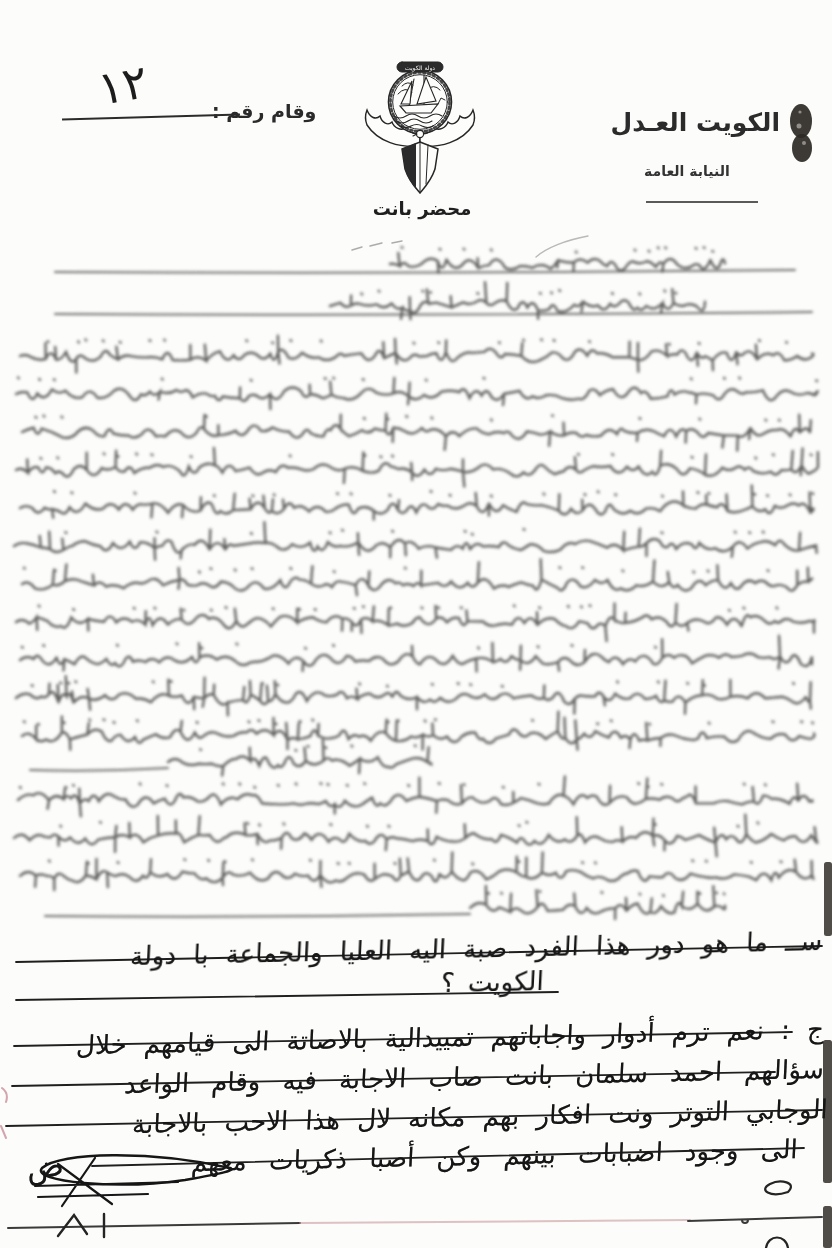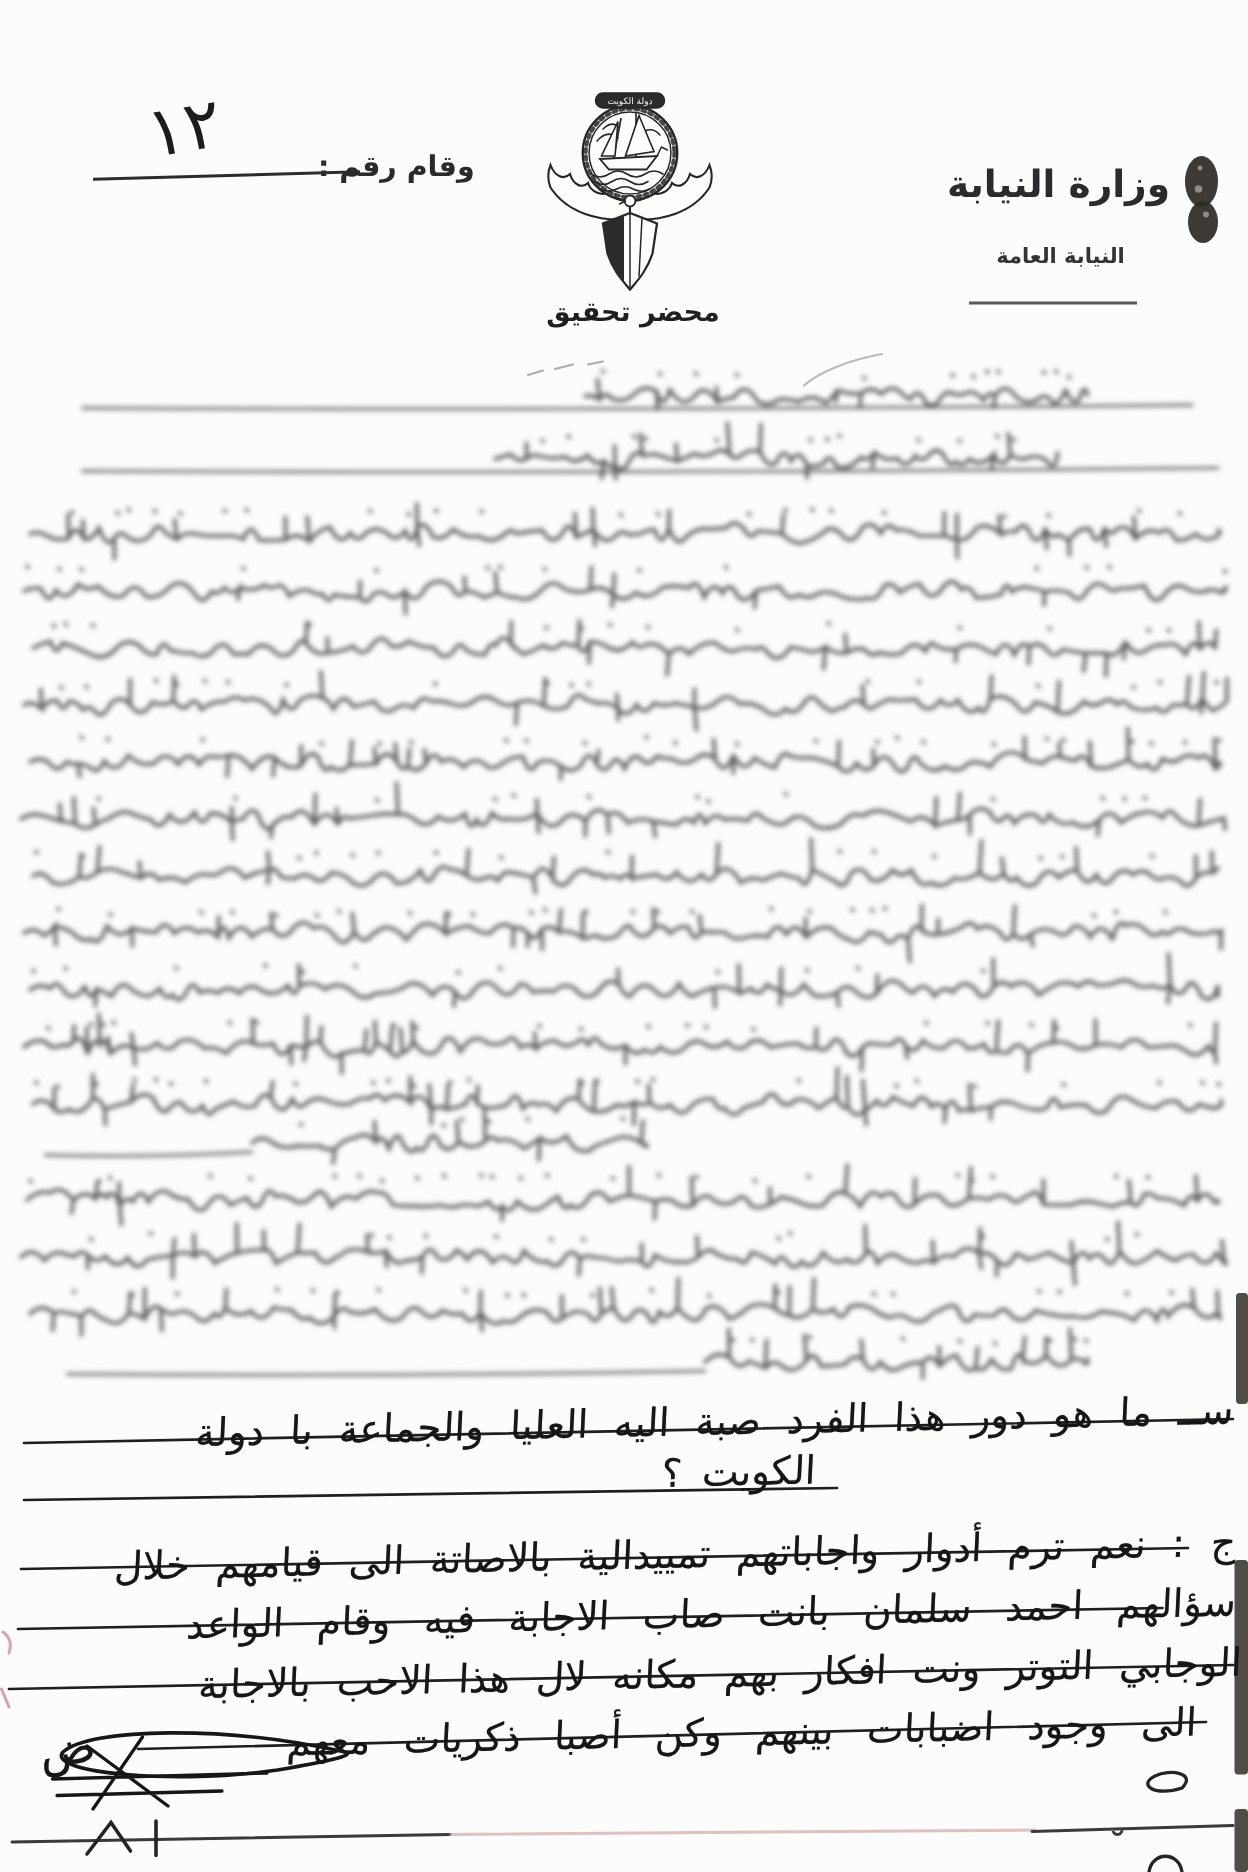--- a/index.html
+++ b/index.html
@@ -7,21 +7,21 @@
     position:relative;width:832px;height:1248px;margin:0 auto;
     background:#fcfcfa;overflow:hidden;
     font-family:"DejaVu Sans",sans-serif;color:#222;
   }
   .abs{position:absolute;}
   
   .pageno-label{top:100px;left:212px;font-size:19px;font-weight:bold;color:#2a2a2a;direction:rtl;letter-spacing:0.5px;}
   .pageno-value{top:62px;left:98px;font-size:46px;color:#1c1c1c;transform:rotate(-10deg);line-height:1;}
   .pageno-line{top:116px;left:62px;width:178px;height:2px;background:#2b2b2b;transform:rotate(-1.6deg);}
   .ministry{top:108px;left:632px;width:148px;text-align:center;font-size:25px;font-weight:bold;color:#2b2b2b;direction:rtl;white-space:nowrap;}
-  .dept{top:163px;left:644px;width:126px;text-align:center;font-size:14px;font-weight:bold;color:#333;direction:rtl;}
+  .dept{top:163px;left:644px;width:126px;text-align:left;font-size:14px;font-weight:bold;color:#333;direction:rtl;}
   .header-rule{top:201px;left:646px;width:112px;height:2px;background:#5a5a5a;}
   .doc-type{top:198px;left:352px;width:140px;text-align:center;font-size:18px;font-weight:bold;color:#1f1f1f;direction:rtl;}
   
   .hand{
     direction:rtl;white-space:nowrap;color:#161616;
     font-size:26px;line-height:1.2;word-spacing:9px;
     transform:rotate(-1.25deg) skewX(-4deg);transform-origin:right center;
     text-shadow:0 0 0.5px #16161688;
   }
   .hand.small-gap{word-spacing:5px;}
@@ -32,21 +32,21 @@
 </style>
 </head>
 <body>
 
 <div class="page">
 
   <span class="abs pageno-label">وقام رقم :</span>
   <span class="abs pageno-value">١٢</span>
   <div class="abs pageno-line"></div>
 
-  <div class="abs ministry">وزارة النيابة</div>
+  <div class="abs ministry">الكويت العـدل</div>
   <div class="abs dept">النيابة العامة</div>
   <div class="abs header-rule"></div>
 
   <svg class="abs" style="top:56px;left:356px;" width="128" height="144" viewBox="0 0 128 144">
     <g stroke="#262626" fill="none" stroke-linecap="round">
 
       <path d="M64,90 C44,92 22,86 11,69 C9,64 9,59 11,54 C14,62 20,64 24,60 C26,67 32,70 36,66 C38,72 45,75 50,72 C54,77 60,79 64,77 Z" fill="#fdfdfc" stroke-width="1.4"></path>
       <path d="M64,90 C84,92 106,86 117,69 C119,64 119,59 117,54 C114,62 108,64 104,60 C102,67 96,70 92,66 C90,72 83,75 78,72 C74,77 68,79 64,77 Z" fill="#fdfdfc" stroke-width="1.4"></path>
 
       <circle cx="64" cy="46" r="31.5" fill="#fdfdfc" stroke-width="1.6"></circle>
@@ -69,21 +69,21 @@
 
       <circle cx="64" cy="78" r="3.6" fill="#fdfdfc" stroke-width="1.2"></circle>
       <path d="M61,78 l-4,2" stroke-width="1.1"></path>
 
       <path d="M64,86 L82,93 L79,113 C75,125 69,131 64,137 C59,131 53,125 49,113 L46,93 Z" fill="#fdfdfc" stroke-width="1.5"></path>
       <path d="M60,87 L46,93 L49,113 C52,123 56,128 60,133 Z" fill="#2b2b2b" stroke="none"></path>
       <path d="M64,86 L64,136 M72,89 L70,128" stroke-width="1"></path>
     </g>
   </svg>
 
-  <div class="abs doc-type">محضر تحقيق</div>
+  <div class="abs doc-type">محضر بانت</div>
 
   <svg id="marks" class="abs marks" width="832" height="1248" viewBox="0 0 832 1248">
     <defs>
       <filter id="blurF" x="-5%" y="-5%" width="110%" height="110%">
           <feGaussianBlur stdDeviation="1.8"></feGaussianBlur>
         </filter>
     </defs>
     <g id="g-blur" filter="url(#blurF)" fill="none" stroke-linecap="round">
         <path d="M390 264 Q394.8 263.0 399.7 266.1 l-1.4 -13.1 M399.7 266.1 Q403.8 260.1 408.0 265.9 M401.7 247.1 l0.7 0.7 M408.0 265.9 Q414.6 268.5 421.3 264.1 Q429.5 255.2 437.7 260.9 l0.8 11.7 M437.7 260.9 Q442.1 275.0 446.5 259.6 M439.7 248.9 l0.7 0.7 M446.5 259.6 Q454.1 272.2 461.7 265.5 Q470.0 253.8 478.3 268.2 l-0.7 -9.9 M478.3 268.2 M463.7 248.8 l0.7 0.7 M478.3 268.2 Q483.6 265.3 489.0 265.1 Q497.0 252.9 505.0 267.6 M491.0 249.6 l0.7 0.7 M505.0 267.6 Q512.3 271.6 519.6 266.2 Q526.1 265.6 532.6 267.8 Q541.6 261.9 550.6 268.8 Q554.4 266.3 558.2 260.1 l-1.0 7.5 M558.2 260.1 Q566.0 263.3 573.9 262.2 l-0.4 8.7 M573.9 262.2 Q580.7 256.6 587.6 262.7 M575.9 251.7 l0.7 0.7 M587.6 262.7 Q593.6 256.4 599.7 260.7 Q603.4 265.1 607.0 266.1 Q612.0 257.0 617.0 268.2 Q621.3 273.0 625.6 267.5 Q629.1 261.6 632.7 261.4 Q639.7 265.1 646.7 261.2 M634.7 249.8 l0.7 0.7 M646.7 261.2 Q651.3 261.7 655.9 266.9 M648.7 250.8 l0.7 0.7 M655.9 266.9 Q659.6 259.7 663.3 264.1 l-0.9 7.5 M663.3 264.1 M657.9 247.5 l0.7 0.7 M663.3 264.1 Q670.0 254.1 676.7 263.8 M665.3 247.5 l0.7 0.7 M676.7 263.8 Q685.2 271.7 693.7 265.0 Q697.7 262.2 701.8 268.4 M695.7 248.0 l0.7 0.7 M701.8 268.4 Q706.1 270.5 710.4 259.9 M703.8 247.3 l0.7 0.7 M710.4 259.9 Q714.9 271.2 719.3 266.6 M712.4 251.0 l0.7 0.7 M719.3 266.6 Q723.0 254.3 725.0 263.4" stroke="#3d3d3d" stroke-width="2.4" opacity="0.82"></path>
         <path d="M55 272 Q425 274 795 270" stroke="#4a4a4a" stroke-width="2" opacity="0.8"></path>

